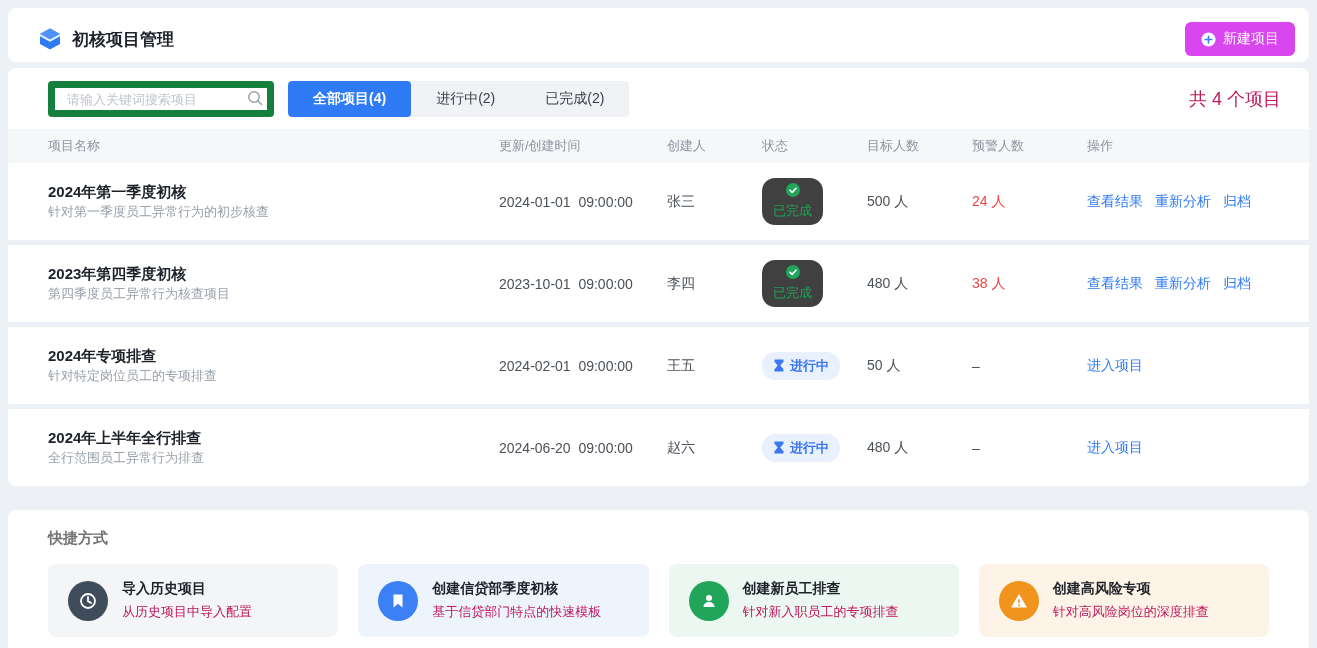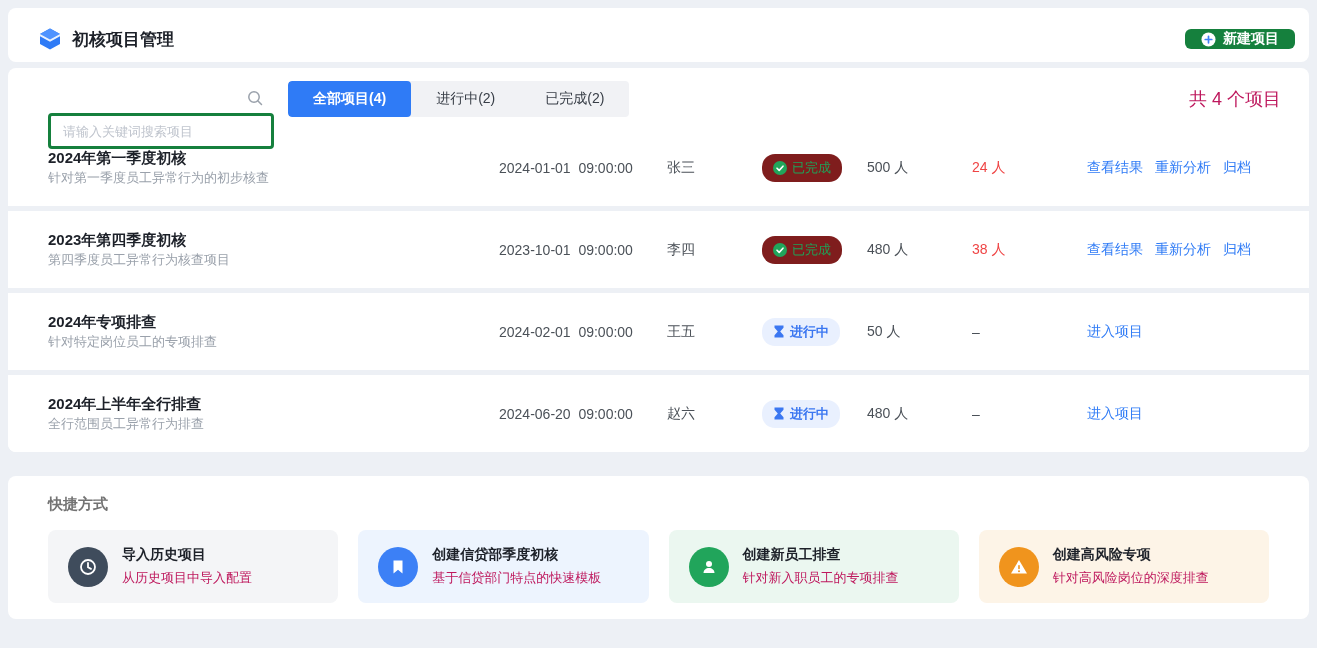--- a/index.html
+++ b/index.html
@@ -14,41 +14,41 @@
 
   
   .app-header {
     height:54px; display:flex; align-items:center; justify-content:space-between;
     padding:8px 14px 0 30px;
   }
   .header-left { display:flex; align-items:center; gap:10px; }
   .app-title { font-size:17px; font-weight:bold; color:#1d2129; }
   .cube-icon { width:24px; height:24px; display:inline-flex; }
   .primary-btn {
-    background:#15803d; color:#fff; border:none; border-radius:6px;
-    height:20px; padding:0 16px; font-size:14px; font-weight:bold;
+    background:#d946ef; color:#fff; border:none; border-radius:6px;
+    height:34px; padding:0 16px; font-size:14px; font-weight:normal;
     display:inline-flex; align-items:center; gap:7px; cursor:pointer;
     font-family:inherit;
   }
   .gap-sm { height:6px; }
   .gap-lg { height:24px; }
 
   
   .toolbar {
     display:flex; align-items:center;
     padding:13px 28px 12px 40px;
     border-radius:8px 8px 0 0;
   }
   .search-box {
     position:relative; width:226px; height:36px;
   }
   .search-box input {
-    width:100%; height:100%; border:3px solid #15803d; border-radius:4px;
+    width:100%; height:100%; border:7px solid #15803d; border-radius:4px;
     padding:0 34px 0 12px; font-size:13px; color:#333; outline:none;
-    font-family:inherit; background:#fff;margin-top:32px;
+    font-family:inherit; background:#fff;
   }
   .search-box input::placeholder { color:#bfc4cd; }
   .search-glyph { position:absolute; right:10px; top:8px; width:18px; height:18px; }
   .tab-group {
     display:flex; background:#f1f2f5; border-radius:4px; margin-left:14px; height:36px;
     overflow:hidden;
   }
   .tab {
     padding:0 25px; display:flex; align-items:center; font-size:14px; color:#383e47;
     cursor:pointer; white-space:nowrap;
@@ -73,21 +73,21 @@
   .col-warning { width:115px; }
   .col-actions { width:182px; }
   .cell-text { font-size:14px; color:#4b5158; }
   .proj-title { font-size:15px; font-weight:bold; color:#1d2129; }
   .proj-desc { font-size:13px; color:#9aa1ab; margin-top:1px; }
   .num-red { color:#ef4444; }
   .badge {
     display:inline-flex; align-items:center; gap:5px;
     font-size:13px; padding:5px 11px; border-radius:13px; white-space:nowrap;
   }
-  .badge.done { background:#7f1d1d; color:#1fa258; }
+  .badge.done { background:#404040; color:#1fa258;flex-direction:column; }
   .badge.running { background:#e9f0fe; color:#3b77f1; font-weight:bold; }
   .links { display:flex; gap:12px; }
   .link { font-size:14px; color:#2f7bf6; cursor:pointer; white-space:nowrap; }
 
   
   .shortcuts { padding:19px 40px 16px; border-radius:8px; }
   .shortcuts-title { font-size:15px; font-weight:bold; color:#737373; }
   .cards { display:flex; gap:20px; margin-top:16px; }
   .card {
     flex:1; border-radius:8px; padding:16px 20px;
@@ -138,20 +138,29 @@
       </span>
     </div>
     <div class="tab-group">
       <div class="tab active">全部项目(4)</div>
       <div class="tab">进行中(2)</div>
       <div class="tab">已完成(2)</div>
     </div>
     <div class="total-count">共 4 个项目</div>
   </div>
 
+  <div class="thead">
+    <div class="col-name">项目名称</div>
+    <div class="col-time">更新/创建时间</div>
+    <div class="col-creator">创建人</div>
+    <div class="col-status">状态</div>
+    <div class="col-target">目标人数</div>
+    <div class="col-warning">预警人数</div>
+    <div class="col-actions">操作</div>
+  </div>
 
   <div class="trow">
     <div class="col-name">
       <div class="proj-title">2024年第一季度初核</div>
       <div class="proj-desc">针对第一季度员工异常行为的初步核查</div>
     </div>
     <div class="col-time cell-text">2024-01-01  09:00:00</div>
     <div class="col-creator cell-text">张三</div>
     <div class="col-status">
       <span class="badge done">

